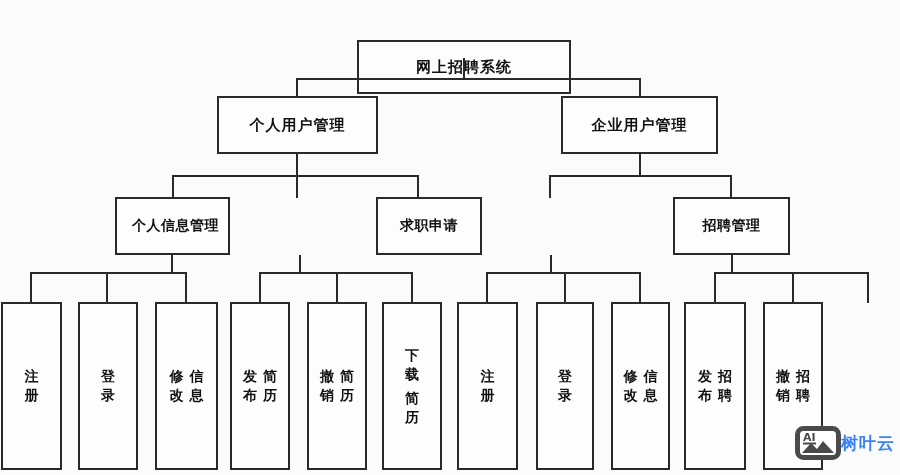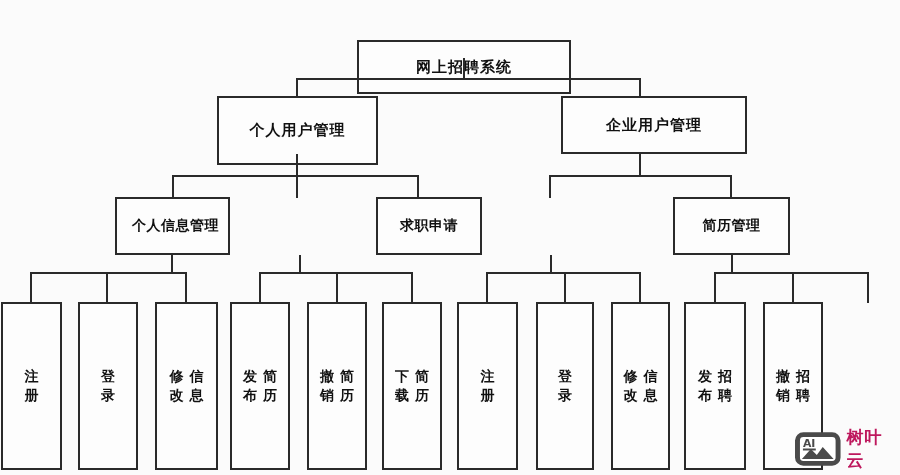--- a/index.html
+++ b/index.html
@@ -41,74 +41,73 @@
     word-break:break-all;
     text-align:center;
   }
   .vl{position:absolute;width:2px;background:#2a2a2a;}
   .hl{position:absolute;height:2px;background:#2a2a2a;}
   .watermark{
     position:absolute;
     left:795px;top:426px;
     display:flex;
     align-items:center;
-    gap:6px;
   }
   .brand{
     font-size:17px;
     font-weight:bold;
-    color:#be185d;
+    color:#3b82f6;
     letter-spacing:1px;
   }
 </style>
 </head>
 <body>
 
 <div class="stage">
 
   <div class="node lvl1" style="left:357px;top:4px;width:214px;height:54px;">
     <span>网上招聘系统</span>
   </div>
 
-  <div class="node lvl2" style="left:217px;top:96px;width:161px;height:69px;text-align:center;">
+  <div class="node lvl2" style="left:217px;top:96px;width:161px;height:58px;text-align:center;">
     <span>个人用户管理</span>
   </div>
-  <div class="node lvl2" style="left:561px;top:96px;width:186px;height:58px;">
+  <div class="node lvl2" style="left:561px;top:96px;width:157px;height:58px;">
     <span>企业用户管理</span>
   </div>
 
   <div class="node lvl3" style="left:115px;top:197px;width:115px;height:58px;padding-left:6px;">
     <span>个人信息管理</span>
   </div>
   <div class="node lvl3" style="left:364px;top:197px;width:106px;height:58px;margin-left:12px;">
     <span>求职申请</span>
   </div>
   <div class="node lvl3" style="left:673px;top:197px;width:117px;height:58px;">
-    <span>简历管理</span>
+    <span>招聘管理</span>
   </div>
 
   <div class="node leaf" style="left:1px;top:302px;width:61px;height:168px;">
     <div class="vcol">注册</div>
   </div>
   <div class="node leaf" style="left:78px;top:302px;width:60px;height:168px;">
     <div class="vcol">登录</div>
   </div>
   <div class="node leaf" style="left:155px;top:302px;width:63px;height:168px;">
     <div class="vcol">修改</div>
     <div class="vcol">信息</div>
   </div>
   <div class="node leaf" style="left:230px;top:302px;width:60px;height:168px;">
     <div class="vcol">发布</div>
     <div class="vcol">简历</div>
   </div>
   <div class="node leaf" style="left:307px;top:302px;width:60px;height:168px;">
     <div class="vcol">撤销</div>
     <div class="vcol">简历</div>
   </div>
-  <div class="node leaf" style="left:382px;top:302px;width:60px;height:168px;">
+  <div class="node leaf" style="left:382px;top:302px;width:60px;height:168px;flex-direction:column;">
     <div class="vcol">下载</div>
     <div class="vcol">简历</div>
   </div>
   <div class="node leaf" style="left:457px;top:302px;width:61px;height:168px;">
     <div class="vcol">注册</div>
   </div>
   <div class="node leaf" style="left:536px;top:302px;width:58px;height:168px;">
     <div class="vcol">登录</div>
   </div>
   <div class="node leaf" style="left:611px;top:302px;width:59px;height:168px;">

